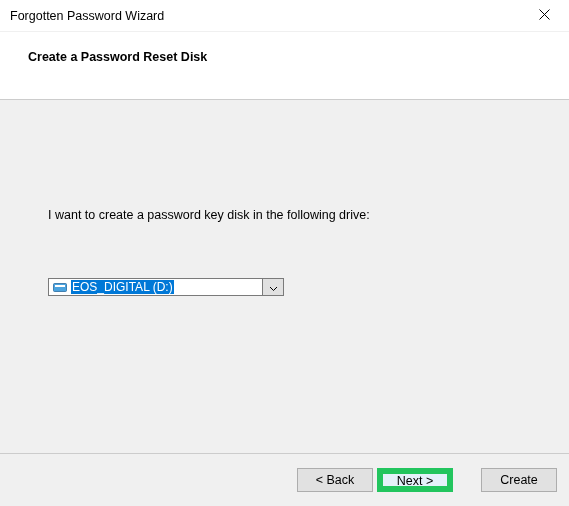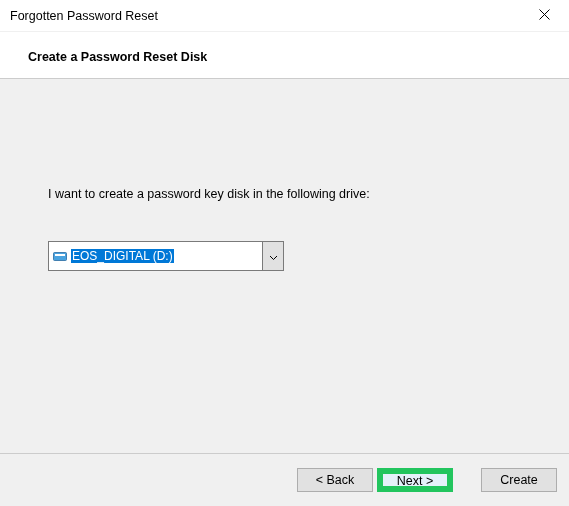--- a/index.html
+++ b/index.html
@@ -3,44 +3,44 @@
   <meta charset="utf-8">
   <style>
     * { box-sizing: border-box; margin: 0; padding: 0; }
     html, body { width: 569px; height: 506px; font-family: "Segoe UI", Tahoma, sans-serif; background: #fff; }
     .window { width: 569px; height: 506px; display: flex; flex-direction: column; background: #fff; }
     .titlebar { height: 32px; display: flex; align-items: center; padding: 0 2px 0 10px; background: #fff; border-bottom: 1px solid #f0f0f0; }
     .titlebar-title { font-size: 12.5px; color: #000; flex: 1; }
     .close-btn { width: 45px; height: 30px; display: flex; align-items: center; justify-content: center; background: transparent; border: none; cursor: pointer; }
     .close-btn svg { width: 11px; height: 11px; }
     .header-area { padding: 18px 40px 14px 28px; background: #fff; }
-    .header-title { font-size: 12.5px; font-weight: bold; color: #000; margin-bottom: 0; }
+    .header-title { font-size: 12.5px; font-weight: bold; color: #000; margin-bottom: 21px; }
     .header-desc { font-size: 12.5px; color: #000; padding-left: 18px; line-height: 1.35; }
     .divider { border: none; border-top: 1px solid #ccc; margin: 0; }
     .content-area { flex: 1; background: #f0f0f0; padding: 0 40px 0 48px; display: flex; flex-direction: column; }
     .prompt-text { font-size: 12.5px; color: #000; margin-top: 108px; margin-bottom: 40px; }
-    .combo { display: inline-flex; width: 236px; height: 30px; border: 1px solid #7a7a7a; background: #fff; }
+    .combo { display: inline-flex; width: 236px; height: 18px; border: 1px solid #7a7a7a; background: #fff; margin-top: 16px; }
     .combo-text { flex: 1; display: flex; align-items: center; padding: 0 4px; gap: 4px; }
     .drive-icon { width: 14px; height: 12px; display: inline-flex; align-items: center; justify-content: center; }
     .drive-icon svg { width: 14px; height: 12px; }
     .selected-text { font-size: 12px; background: #0078d7; color: #fff; padding: 0 1px; }
     .combo-arrow { width: 21px; border-left: 1px solid #7a7a7a; background: #e1e1e1; display: flex; align-items: center; justify-content: center; }
     .combo-arrow svg { width: 9px; height: 6px; }
     .footer { height: 53px; background: #f0f0f0; border-top: 1px solid #ccc; display: flex; align-items: center; justify-content: flex-end; padding: 4px 12px; gap: 4px; }
     .btn { min-width: 76px; height: 24px; font-size: 12.5px; background: #e1e1e1; border: 1px solid #adadad; color: #000; cursor: pointer; padding: 0 10px; }
     .btn-default { border: 6px solid #22c55e; background: #e5f1fb; }
     .btn-gap { width: 20px; }
   </style>
 </head>
 <body>
 
 <div class="window">
 
   <div class="titlebar">
-    <span class="titlebar-title">Forgotten Password Reset</span>
+    <span class="titlebar-title">Forgotten Password Wizard</span>
     <button class="close-btn">
       <span>
         <svg viewBox="0 0 11 11">
             <line x1="0.5" y1="0.5" x2="10.5" y2="10.5" stroke="#000" stroke-width="1"></line>
             <line x1="10.5" y1="0.5" x2="0.5" y2="10.5" stroke="#000" stroke-width="1"></line>
           </svg>
       </span>
     </button>
   </div>
 

